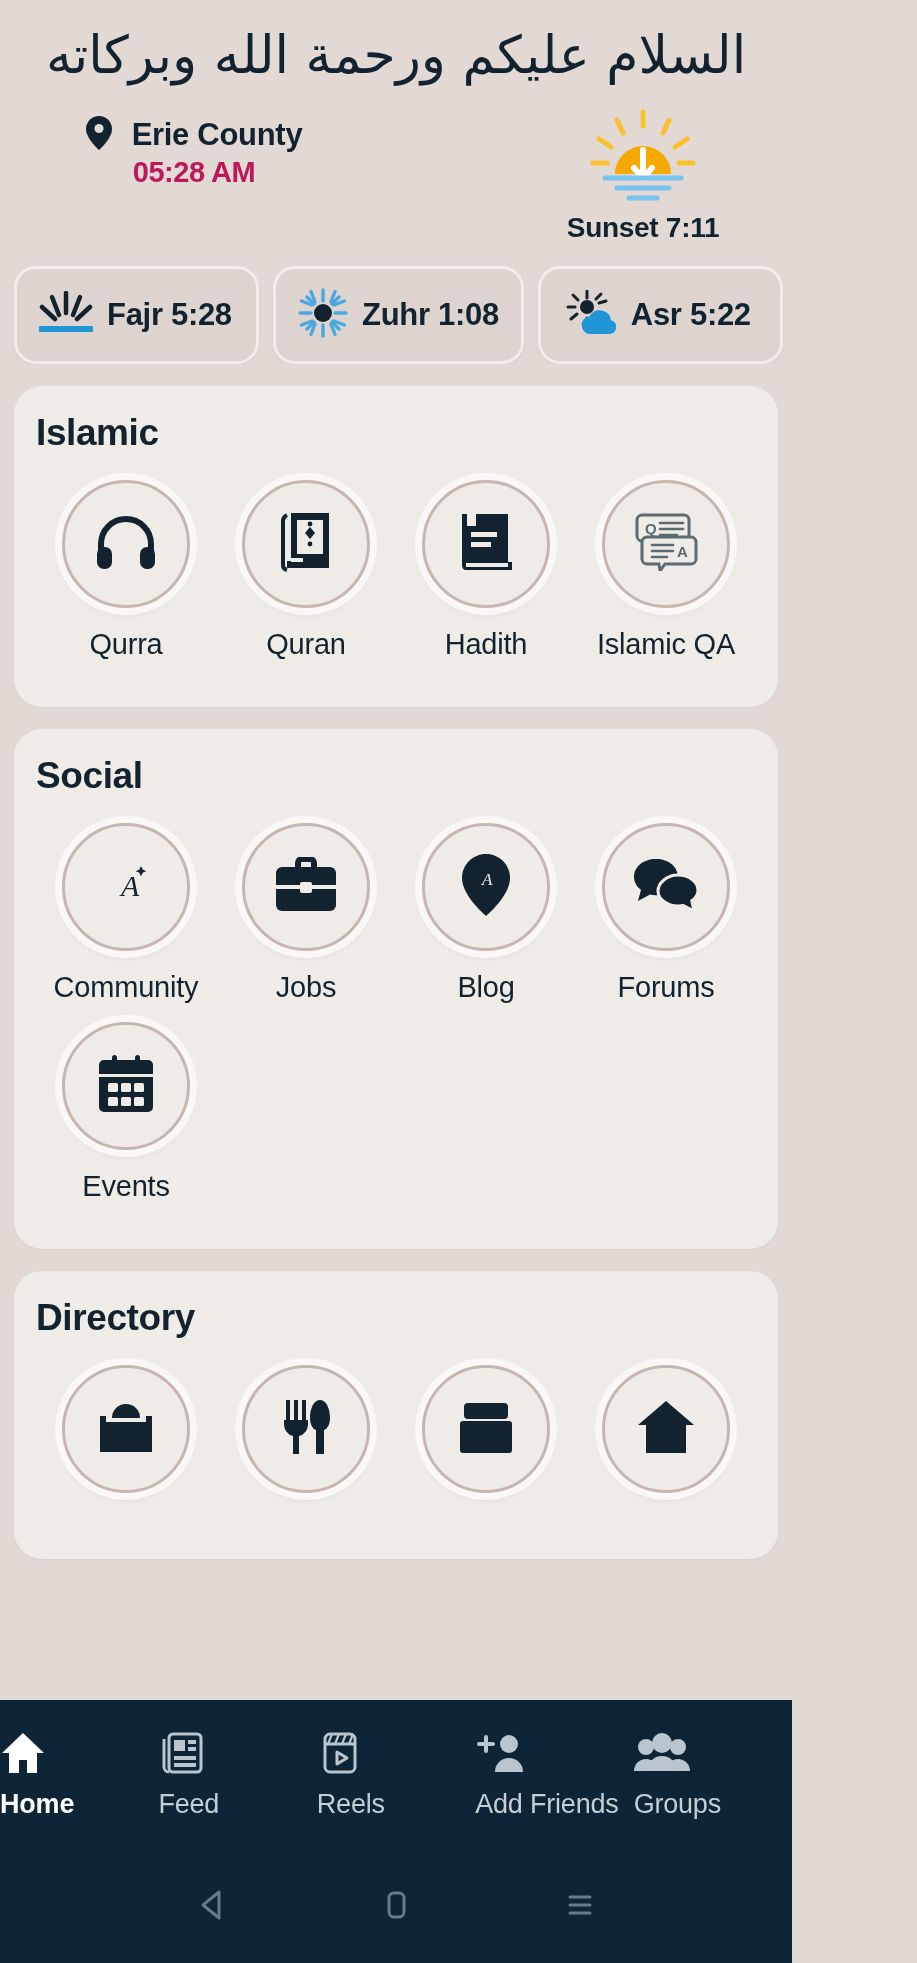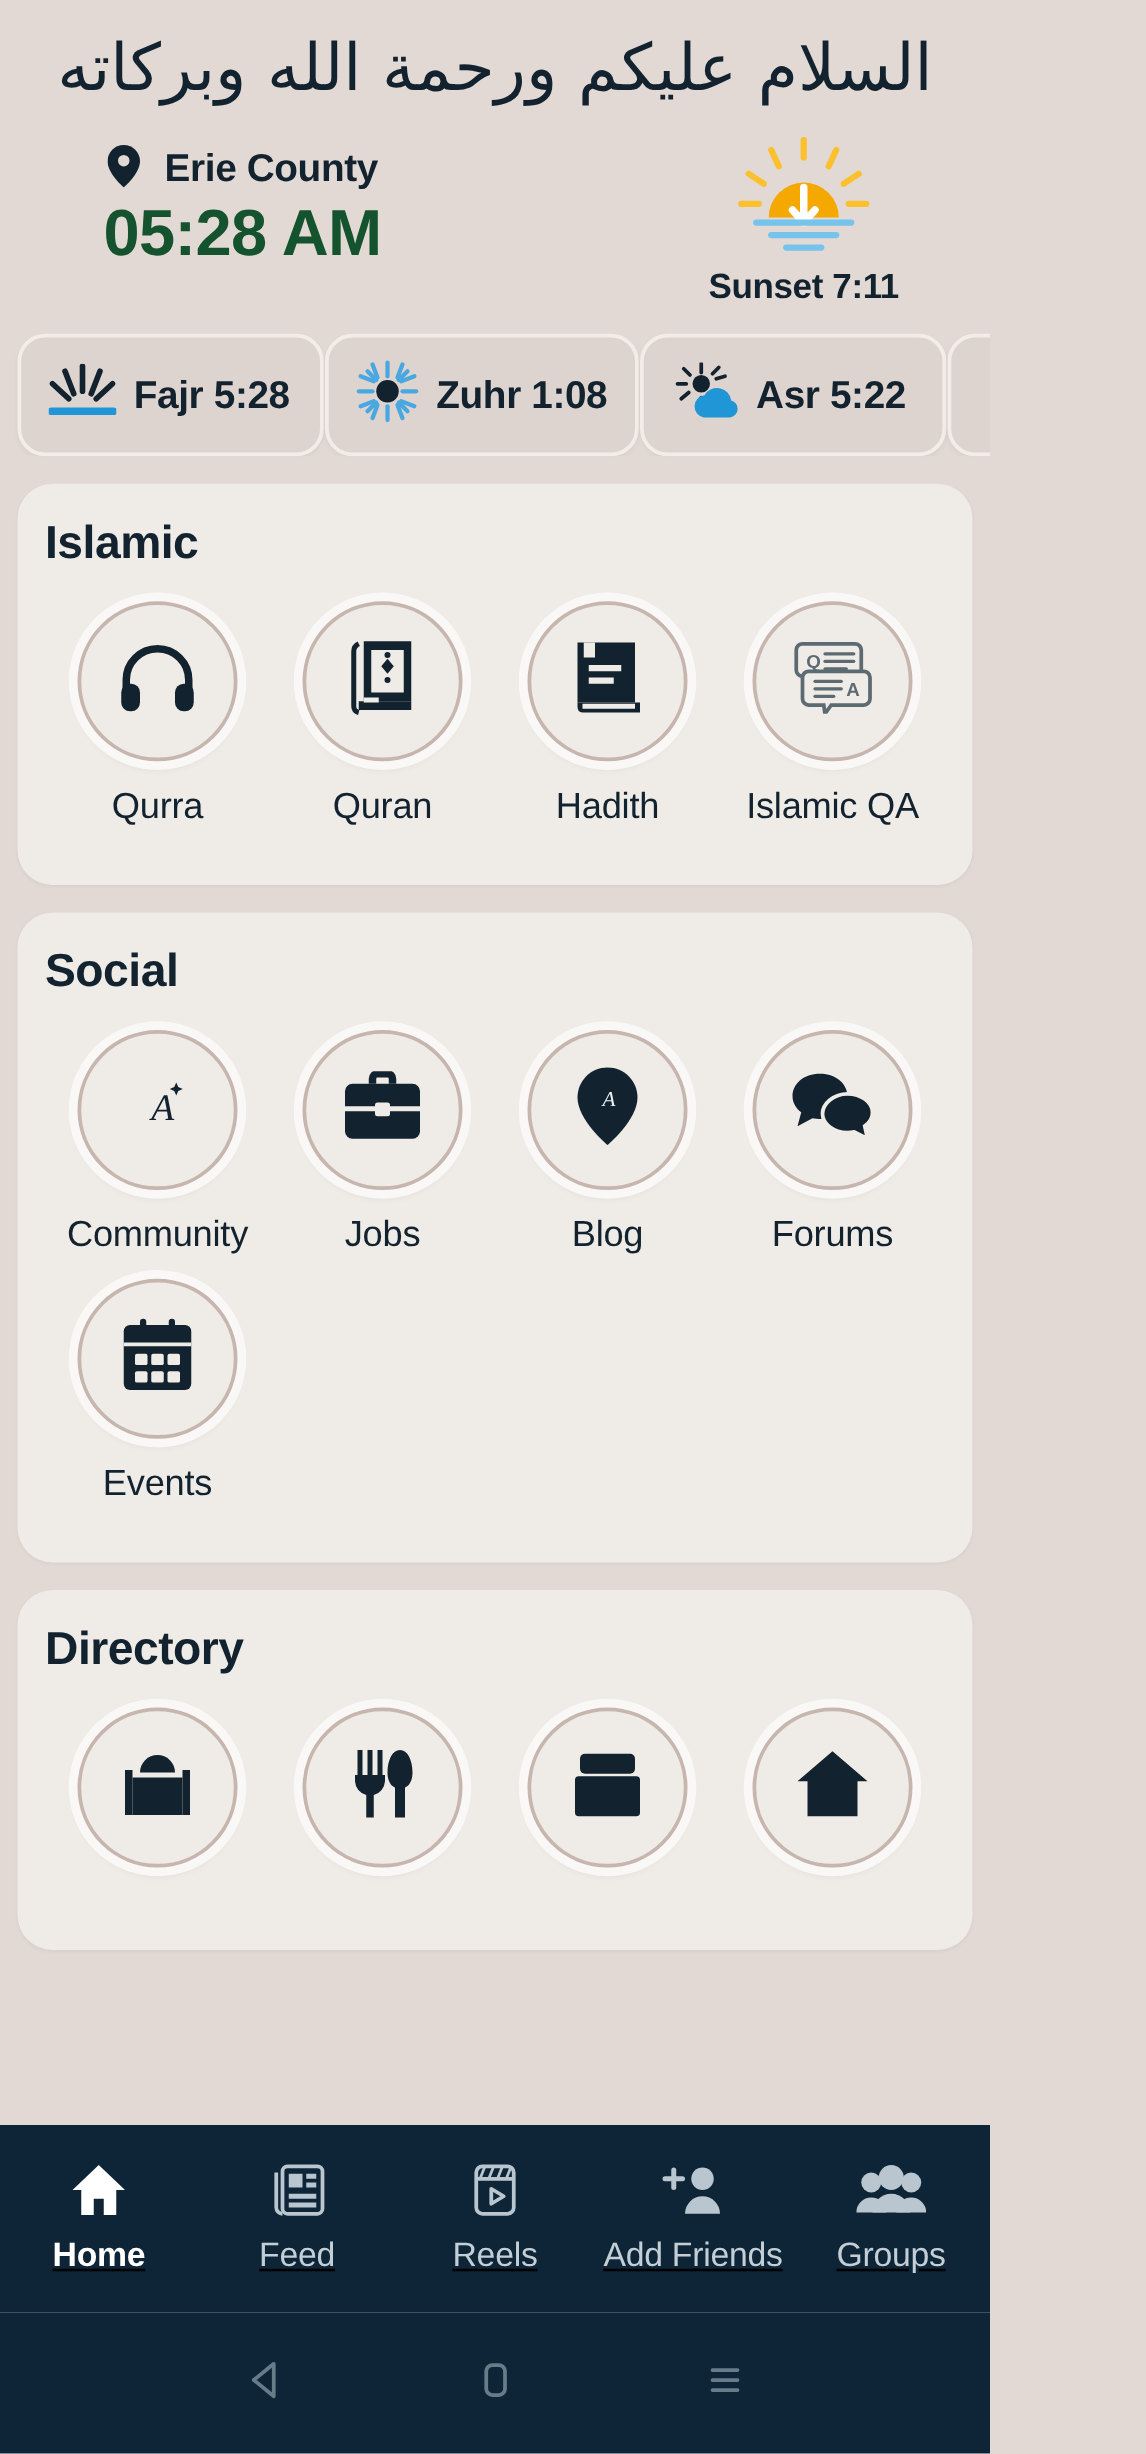--- a/index.html
+++ b/index.html
@@ -51,27 +51,27 @@
     display: flex; align-items: center; justify-content: center; gap: 20px;
   }
   .loc-name {
     font-size: 31px; font-weight: bold; color: #12222e; letter-spacing: -0.3px;
   }
   .prayer-name {
     font-size: 46px; font-weight: bold; color: #16a34a;
     margin-top: 6px; letter-spacing: -0.5px;
   }
   .prayer-time {
-    font-size: 52px; font-weight: bold; color: #14532d;
+    font-size: 29px; font-weight: bold; color: #be185d;
     margin-top: 2px; letter-spacing: -0.5px;
   }
 
   
   .chips-scroll {
-    display: flex; gap: 1px;
+    display: flex; gap: 14px;
     padding: 22px 0 0 14px;
     overflow: hidden;
   }
   .chip {
     flex: 0 0 auto;
     height: 98px;
     min-width: 245px;
     background: #ded4cf;
     border: 3px solid #f3ece9;
     border-radius: 22px;
@@ -126,21 +126,21 @@
   .bottom-nav {
     position: absolute;
     left: 0; right: 0; bottom: 113px;
     height: 150px;
     background: #0d2troubles;
     background: #0d2536;
     display: flex; align-items: center;
   }
   .nav-item {
     flex: 1;
-    display: flex; flex-direction: column; align-items: center; gap: 10px; text-decoration: underline;
+    display: flex; flex-direction: column; align-items: flex-start; gap: 10px;
   }
   .nav-label {
     font-size: 27px; color: #c3ced6; letter-spacing: -0.2px;
   }
   .nav-item.active .nav-label { color: #ffffff; font-weight: bold; }
 
   
   .sys-nav {
     position: absolute;
     left: 0; right: 0; bottom: 0;

